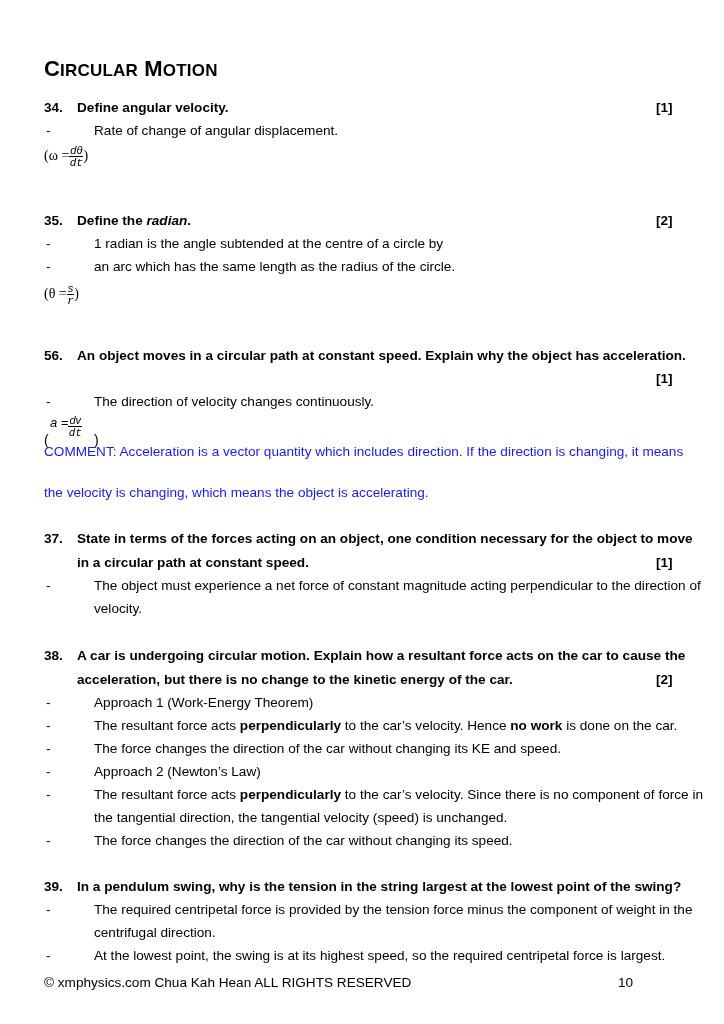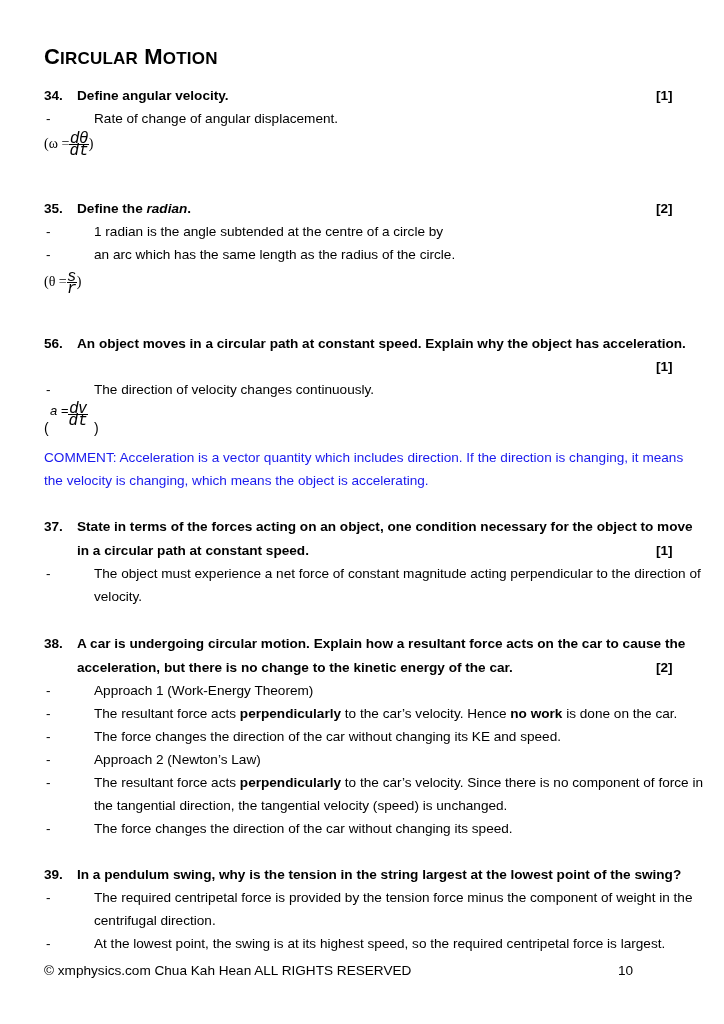--- a/index.html
+++ b/index.html
@@ -1,31 +1,31 @@
 <!DOCTYPE html>
 <html><head>
 <meta charset="utf-8">
 <style>
   html, body { margin: 0; padding: 0; background: #ffffff; }
   body { width: 724px; height: 1024px; position: relative; overflow: hidden;
          font-family: "Liberation Sans", sans-serif; color: #000; }
-  .abs { position: absolute; white-space: nowrap; }
+  .abs { position: absolute; white-space: nowrap; margin-top: 12px; }
   .title { left: 44px; top: 44px; font-weight: bold; font-size: 22px; letter-spacing: 0.2px; }
   .title .big { font-size: 22px; }
   .title .sc { font-size: 17px; }
   .q { font-size: 13.6px; font-weight: bold; }
   .qnum { position: absolute; left: 44px; }
   .qtext { position: absolute; left: 77px; }
   .mark { position: absolute; left: 656px; font-size: 13.6px; font-weight: bold; }
   .line { font-size: 13.6px; }
   .dash { position: absolute; left: 46px; }
   .btext { position: absolute; left: 94px; }
   .comment { color: #1a1aee; font-size: 13.6px; left: 44px; }
   .formula { font-family: "Liberation Serif", serif; font-size: 14px; }
-  .frac { display: inline-block; vertical-align: middle; text-align: center; font-family: "Liberation Sans", sans-serif; font-style: italic; font-size: 16px; line-height: 12px; }
+  .frac { display: inline-block; vertical-align: middle; text-align: center; font-family: "Liberation Sans", sans-serif; font-style: italic; font-size: 11px; line-height: 12px; }
   .frac .num { display: block; border-bottom: 1px solid #000; padding: 0 1px; }
   .frac .den { display: block; font-family: Liberation Mono, monospace; }
   .ital { font-style: italic; }
   .footer { font-size: 13.6px; text-align: right; }
 </style>
 </head>
 <body>
 
 <div>
 
@@ -73,21 +73,21 @@
   </div>
   <div class="abs line" style="top:382px; left:0; width:724px;">
     <span class="dash">-</span>
     <span class="btext">The direction of velocity changes continuously.</span>
   </div>
   <div class="abs" style="top:402px; left:44px; font-size:14px;">
     <span style="position:absolute; left:0; top:18px;">(</span>
     <span style="position:absolute; left:6px; top:0; white-space:nowrap;"><span class="ital" style="font-size:13px;">a =</span><span class="frac" style="vertical-align:top;"><span class="num">dv</span><span class="den">dt</span></span></span>
     <span style="position:absolute; left:50px; top:18px;">)</span>
   </div>
-  <div class="abs comment" style="top:450px;">COMMENT: Acceleration is a vector quantity which includes direction. If the direction is changing, it means</div>
+  <div class="abs comment" style="top:432px;">COMMENT: Acceleration is a vector quantity which includes direction. If the direction is changing, it means</div>
   <div class="abs comment" style="top:473px;">the velocity is changing, which means the object is accelerating.</div>
 
   <div class="abs q" style="top:519px; left:0; width:724px;">
     <span class="qnum">37.</span>
     <span class="qtext">State in terms of the forces acting on an object, one condition necessary for the object to move</span>
   </div>
   <div class="abs q" style="top:543px; left:0; width:724px;">
     <span class="qtext">in a circular path at constant speed.</span>
     <span class="mark">[1]</span>
   </div>

